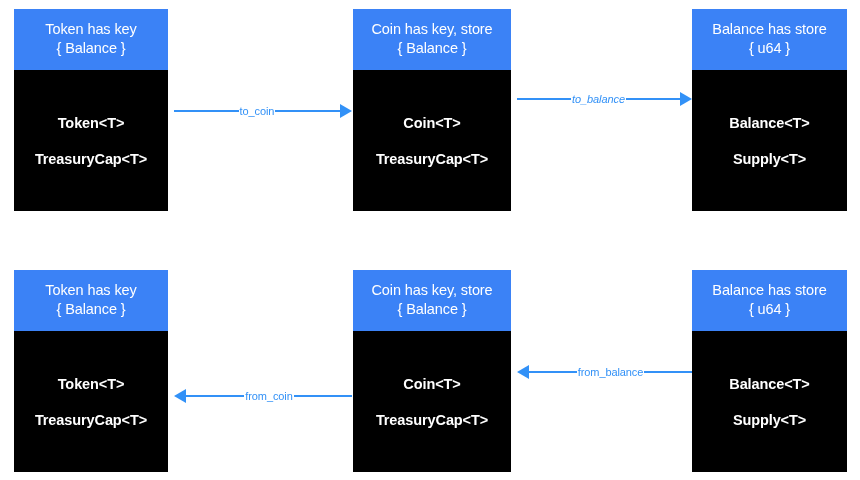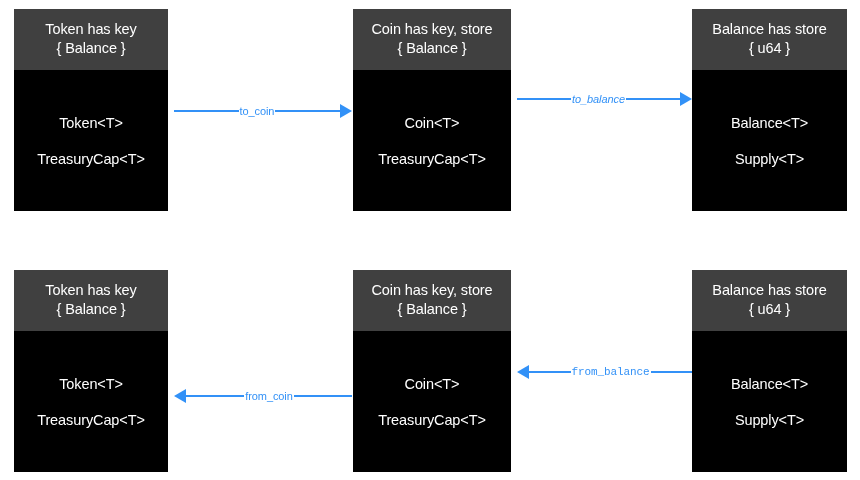--- a/index.html
+++ b/index.html
@@ -24,21 +24,21 @@
 
   
   .node {
     position: absolute;
     box-sizing: border-box;
     background: #000000;
     display: flex;
     flex-direction: column;
   }
   .node-header {
-    background: #404040;
+    background: #3b82f6;
     color: #ffffff;
     font-size: 14.5px;
     line-height: 19px;
     font-weight: 400;
     text-align: center;
     padding: 11px 4px 12px 4px;
     box-sizing: border-box;
     letter-spacing: -0.1px;
   }
   .node-header .hdr-line { display: block; white-space: nowrap; }
@@ -48,21 +48,21 @@
     background: #000000;
     color: #ffffff;
     display: flex;
     flex-direction: column;
     align-items: center;
     justify-content: center;
     gap: 20px;
     font-size: 14.5px;
     letter-spacing: -0.1px;
   }
-  .node-body .body-line { display: block; white-space: nowrap; }
+  .node-body .body-line { display: block; white-space: nowrap; font-weight: bold; }
 
   
   #node-token-top     { left: 14px;  top: 9px;   width: 154px; height: 202px; }
   #node-coin-top      { left: 353px; top: 9px;   width: 158px; height: 202px; }
   #node-balance-top   { left: 692px; top: 9px;   width: 155px; height: 202px; }
   #node-token-bot     { left: 14px;  top: 270px; width: 154px; height: 202px; }
   #node-coin-bot      { left: 353px; top: 270px; width: 158px; height: 202px; }
   #node-balance-bot   { left: 692px; top: 270px; width: 155px; height: 202px; }
 
   
@@ -93,21 +93,21 @@
     flex: 0 0 auto;
     border-top: 7px solid transparent;
     border-bottom: 7px solid transparent;
   }
   .arrowhead.right { border-left: 12px solid #3291f7; }
   .arrowhead.left  { border-right: 12px solid #3291f7; }
 
   #edge-to-coin     { left: 174px; top: 98px;  width: 178px; }
   #edge-to-balance  { left: 517px; top: 86px;  width: 175px; font-style: italic; }
   #edge-from-coin   { left: 174px; top: 359px; width: 178px; margin-top: 24px; }
-  #edge-from-balance{ left: 517px; top: 359px; width: 175px; font-family: Liberation Mono, monospace; }
+  #edge-from-balance{ left: 517px; top: 359px; width: 175px; }
 </style>
 </head>
 <body>
 
 <div id="canvas">
 
   <div class="node" id="node-token-top">
     <div class="node-header">
       <span class="hdr-line">Token has key</span>
       <span class="hdr-line">{ Balance }</span>

